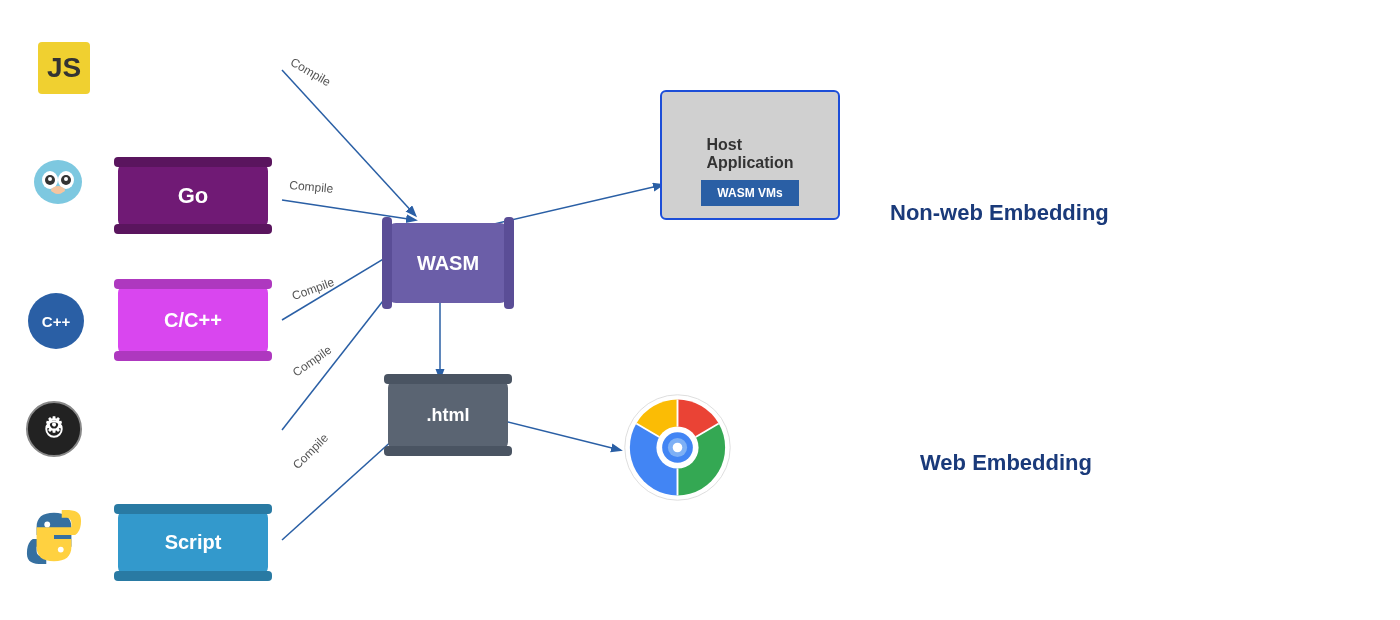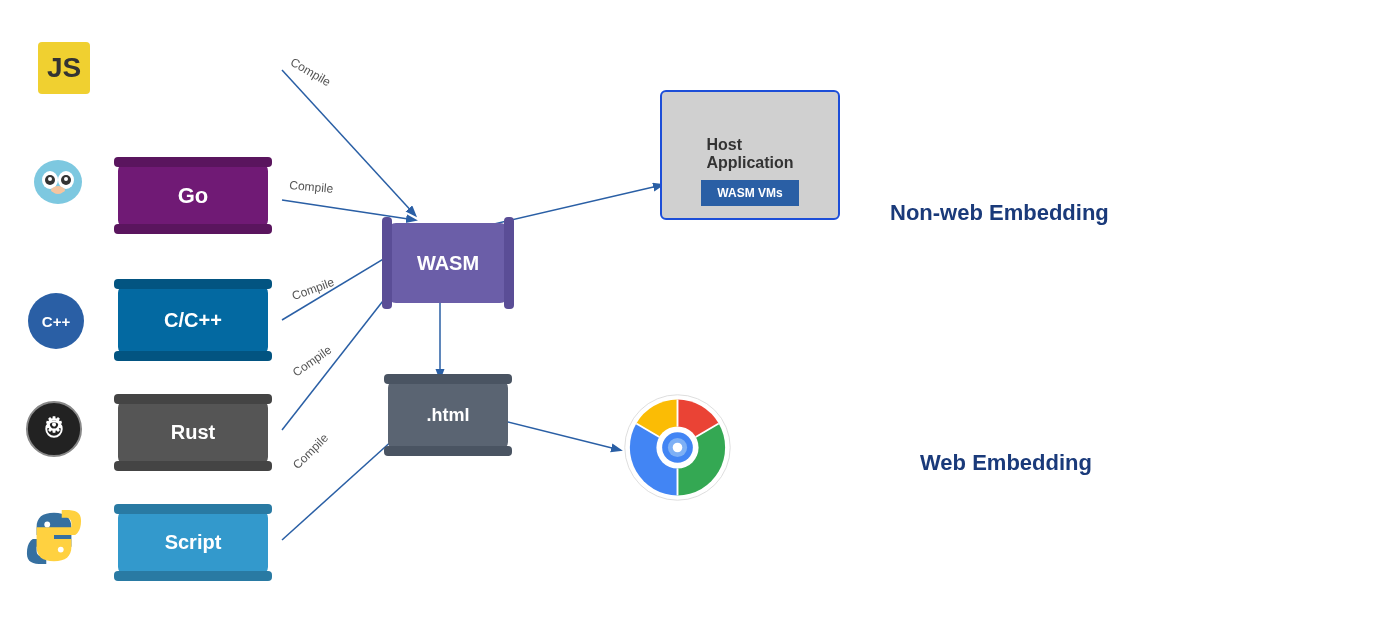--- a/index.html
+++ b/index.html
@@ -232,33 +232,30 @@
     <ellipse cx="26" cy="38" rx="3" ry="2" fill="#f5c5a0"></ellipse>
     <ellipse cx="34" cy="38" rx="3" ry="2" fill="#f5c5a0"></ellipse>
   </svg>
 
   <div class="scroll-box" style="top:163px; left:118px; width:150px; height:65px; background:#701a75; font-size:22px;">
     Go
   </div>
 
   <div class="cpp-icon" style="top:293px; left:28px; font-size:15px;">C++</div>
 
-  <div class="scroll-box" style="top:285px; left:118px; width:150px; height:70px; background:#0369a1; font-size:20px;text-align:center;">
+  <div class="scroll-box" style="top:285px; left:118px; width:150px; height:70px; background:#d946ef; font-size:20px;text-align:center;">
     C/C++
   </div>
 
   <svg style="position:absolute;top:400px;left:25px;width:58px;height:58px;" viewBox="0 0 60 60">
     <circle cx="30" cy="30" r="28" fill="#222" stroke="#888" stroke-width="2"></circle>
     <text x="50%" y="56%" text-anchor="middle" fill="white" font-size="22" font-family="serif" font-weight="bold">⚙</text>
     <circle cx="30" cy="30" r="8" fill="none" stroke="white" stroke-width="2"></circle>
   </svg>
 
-  <div class="scroll-box" style="top:400px; left:118px; width:150px; height:65px; background:#555; font-size:20px;">
-    Rust
-  </div>
 
   <svg style="position:absolute;top:508px;left:25px;width:58px;height:58px;" viewBox="0 0 60 60">
     <path d="M30 5 C18 5 12 10 12 20 L12 28 L30 28 L30 32 L8 32 C8 32 2 35 2 47 C2 56 8 58 18 58 L22 58 L22 50 L18 50 C14 50 12 48 12 44 L12 40 L48 40 L48 32 C48 32 48 20 48 20 C48 10 42 5 30 5 Z" fill="#3670A0"></path>
     <path d="M30 55 C42 55 48 50 48 40 L48 32 L30 32 L30 28 L52 28 C52 28 58 25 58 13 C58 4 52 2 42 2 L38 2 L38 10 L42 10 C46 10 48 12 48 16 L48 20 L12 20 L12 28 C12 28 12 40 12 40 C12 50 18 55 30 55 Z" fill="#FFD140"></path>
     <circle cx="23" cy="17" r="3" fill="white"></circle>
     <circle cx="37" cy="43" r="3" fill="white"></circle>
   </svg>
 
   <div class="scroll-box" style="top:510px; left:118px; width:150px; height:65px; background:#3399cc; font-size:20px;">
     Script

